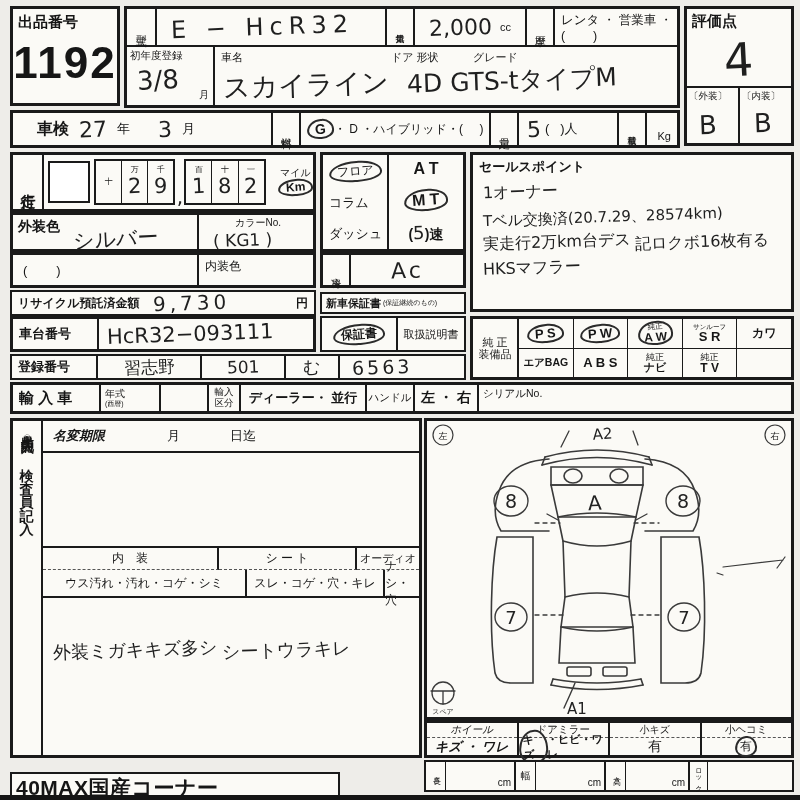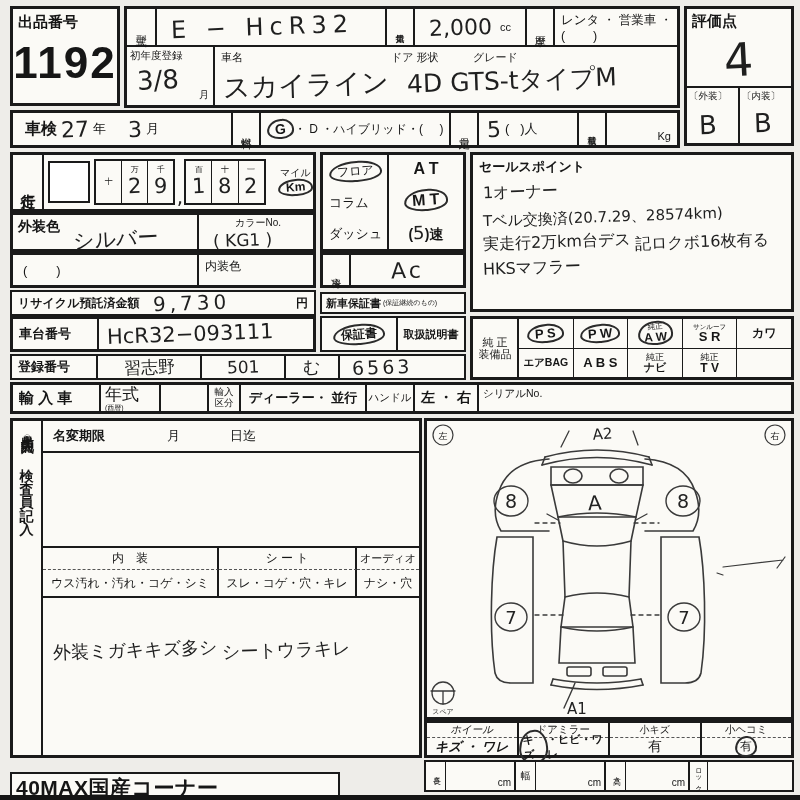--- a/index.html
+++ b/index.html
@@ -84,21 +84,21 @@
     </div>
     <div style="flex:1;position:relative;">
       <span style="font-size:9.5px;position:absolute;left:2px;top:2px;">〔内装〕</span>
       <span class="hw rot1" style="font-size:26px;position:absolute;left:14px;top:20px;">B</span>
     </div>
   </div>
 </div>
 
 <div class="b" style="left:10px;top:110px;width:670px;height:38px;">
   <div class="row">
-    <div class="brd" style="width:220px;display:flex;align-items:center;gap:4px;padding-left:12px;">
+    <div class="brd" style="width:260px;display:flex;align-items:center;gap:10px;padding-left:24px;">
       <span style="font-size:16px;font-weight:bold;">車検</span>
       <span class="hw rot1" style="font-size:22px;">27</span>
       <span style="font-size:13px;">年</span>
       <span class="hw rot1" style="font-size:22px;margin-left:18px;">3</span>
       <span style="font-size:13px;">月</span>
     </div>
     <div class="brd stack" style="width:28px;font-size:11px;">
         <span class="vtxt">燃料</span>
       </div>
     <div class="brd" style="width:190px;display:flex;align-items:center;padding-left:6px;">
@@ -226,21 +226,21 @@
 <div class="b2" style="left:320px;top:292px;width:146px;height:22px;display:flex;align-items:center;padding-left:4px;">
   <span style="font-size:11px;font-weight:bold;">新車保証書</span>
   <span style="font-size:7px;margin-left:2px;">(保証継続のもの)</span>
 </div>
 
 <div class="b2" style="left:320px;top:316px;width:146px;height:36px;">
   <div class="row">
     <div class="brd cen" style="width:76px;">
         <span class="circ" style="font-size:12px;font-weight:bold;">保証書</span>
       </div>
-    <div class="cen" style="flex:1;font-size:11px;font-weight:bold;text-align:right;">
+    <div class="cen" style="flex:1;font-size:11px;font-weight:normal;text-align:right;">
         <span>取扱説明書</span>
       </div>
   </div>
 </div>
 
 <div class="b" style="left:470px;top:152px;width:324px;height:160px;">
   <div style="font-size:13px;font-weight:bold;padding:3px 6px;">セールスポイント</div>
   <div style="padding-left:10px;">
     <div class="hw rot1" style="font-size:16px;line-height:1.62;">1オーナー</div>
     <div class="hw rot1" style="font-size:15px;line-height:1.62;">Tベル交換済(20.7.29、28574km)</div>
@@ -331,21 +331,21 @@
       </div>
   </div>
 </div>
 
 <div class="b" style="left:10px;top:382px;width:784px;height:32px;">
   <div class="row">
     <div class="brd" style="width:88px;display:flex;align-items:center;padding-left:6px;font-size:15px;font-weight:bold;">
         <span>輸 入 車</span>
       </div>
     <div class="brd stack" style="width:60px;align-items:flex-start;padding-left:4px;">
-      <span style="font-size:17px;">年式</span>
+      <span style="font-size:10px;">年式</span>
       <span style="font-size:7px;">(西暦)</span>
     </div>
     <div class="brd" style="width:48px;"></div>
     <div class="brd stack" style="width:32px;font-size:9.5px;">
       <span>輸入</span>
       <span>区分</span>
     </div>
     <div class="brd cen" style="width:126px;font-size:13px;font-weight:bold;">
         <span>ディーラー・ 並行</span>
       </div>
@@ -361,39 +361,39 @@
 
 <div class="b" style="left:10px;top:418px;width:412px;height:340px;">
   <div class="row">
     <div class="brd" style="width:30px;display:flex;flex-direction:column;align-items:center;">
       <span class="vtxt" style="font-size:13px;font-weight:bold;margin-top:4px;letter-spacing:1px;">出品店記入</span>
       <span class="vtxt" style="font-size:6.5px;margin-top:2px;">〈注意事項〉</span>
       <span class="vtxt" style="font-size:14px;font-weight:bold;margin-top:26px;letter-spacing:13px;">検査員記入</span>
     </div>
     <div style="flex:1;display:flex;flex-direction:column;">
       <div style="height:32px;border-bottom:2px solid #1a1a1a;display:flex;align-items:center;">
-        <span style="font-size:13px;font-weight:bold;padding-left:10px;">名変期限</span>
+        <span style="font-size:13px;font-weight:bold;padding-left:10px;font-style:italic;">名変期限</span>
         <span style="font-size:13px;margin-left:62px;">月</span>
         <span style="font-size:13px;margin-left:50px;">日迄</span>
       </div>
       <div style="height:93px;"></div>
       <div style="border-top:2px solid #1a1a1a;">
         <div style="display:flex;height:22px;">
           <div class="brd cen dash" style="width:176px;font-size:12px;">
               <span>内　装</span>
             </div>
           <div class="brd cen dash" style="width:138px;font-size:12px;">
               <span>シ ー ト</span>
             </div>
           <div class="cen dash" style="flex:1;font-size:11px;">
               <span>オーディオ</span>
             </div>
         </div>
         <div style="display:flex;height:28px;border-bottom:2px solid #1a1a1a;">
-          <div class="brd cen" style="width:176px;font-size:12px;">
+          <div class="brd cen" style="width:204px;font-size:12px;">
               <span>ウス汚れ・汚れ・コゲ・シミ</span>
             </div>
           <div class="brd cen" style="width:138px;font-size:12px;">
               <span>スレ・コゲ・穴・キレ</span>
             </div>
           <div class="cen" style="flex:1;font-size:12px;">
               <span>ナシ・穴</span>
             </div>
         </div>
       </div>

